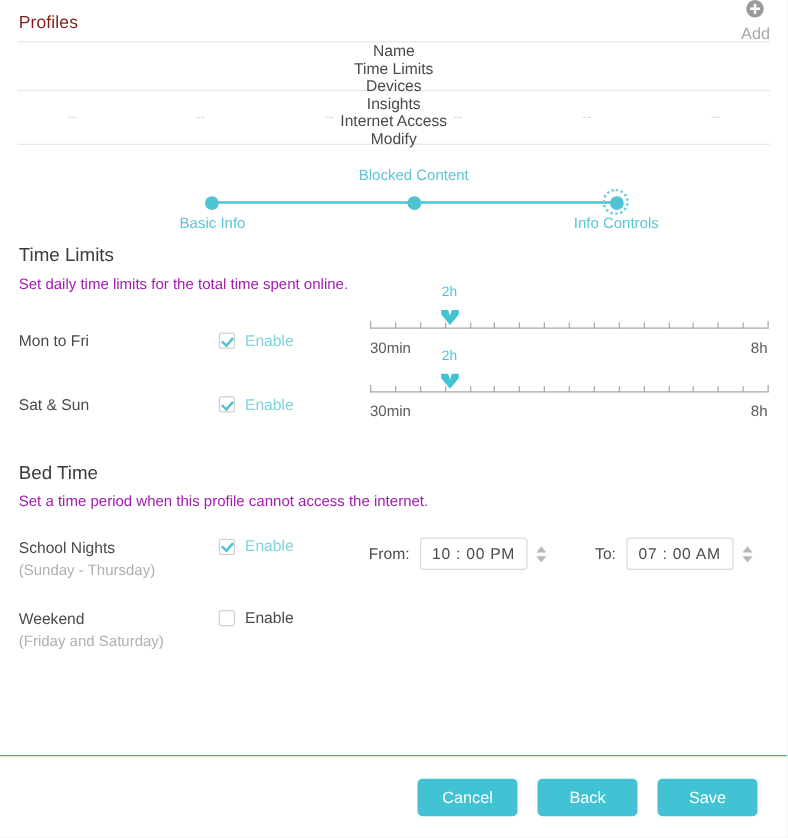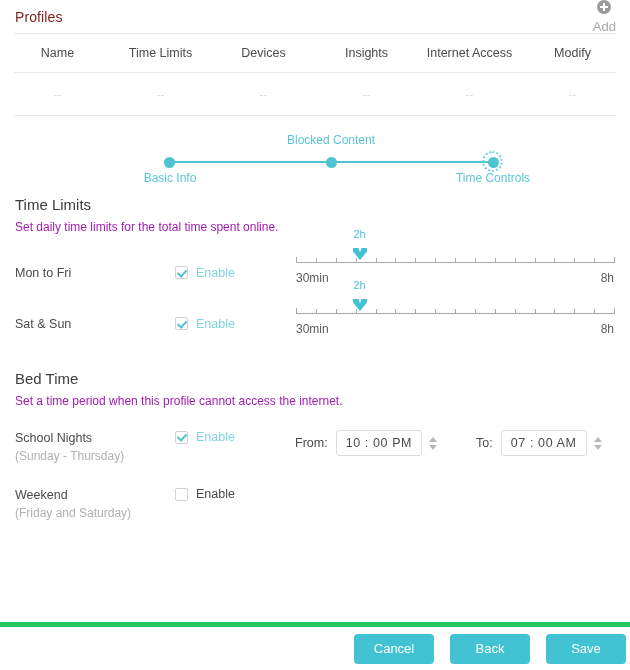--- a/index.html
+++ b/index.html
@@ -72,20 +72,21 @@
     margin: 0 14px;
   }
 
   
   .table-head {
     display: flex;
     height: 38px;
     align-items: center;
     padding: 0 6px;
     box-sizing: border-box;
+    flex-direction: column;
   }
   .table-head .cell {
     flex: 1 1 0;
     text-align: center;
     font-size: 12.5px;
     color: #4a4a4a;
   }
   .table-row {
     display: flex;
     height: 42px;
@@ -296,27 +297,27 @@
     border-left: 4px solid transparent;
     border-right: 4px solid transparent;
   }
   .spin-up { border-bottom: 5px solid #b8b8b8; }
   .spin-down { border-top: 5px solid #b8b8b8; }
 
   
   .footer {
     position: absolute;
     left: 0; right: 0; bottom: 0;
-    height: 48px;
-    border-top: 5px solid #22c55e;
+    height: 66px;
+    border-top: 1px solid #22c55e;
     display: flex;
     align-items: center;
     justify-content: flex-end;
     gap: 16px;
-    padding-right: 4px;
+    padding-right: 24px;
     box-sizing: border-box;
     background: #fff;
   }
   .btn {
     width: 80px;
     height: 30px;
     border-radius: 4px;
     background: #41c3d3;
     color: #ffffff;
     font-size: 13px;
@@ -363,21 +364,21 @@
   <div class="hrule"></div>
 
   <div class="stepper-wrap">
     <div class="step-label l2">Blocked Content</div>
     <div class="stepper">
       <div class="step-dot s1"></div>
       <div class="step-dot s2"></div>
       <div class="step-dot s3 active"></div>
     </div>
     <div class="step-label l1">Basic Info</div>
-    <div class="step-label l3">Time Controls</div>
+    <div class="step-label l3">Info Controls</div>
   </div>
 
   <div style="padding-top:6px;">
     <div class="section-title">Time Limits</div>
     <div class="section-desc">Set daily time limits for the total time spent online.</div>
   </div>
 
   <div class="field-row" style="margin-top:26px;">
     <div class="field-label">Mon to Fri</div>
     <div class="cbx-group">

